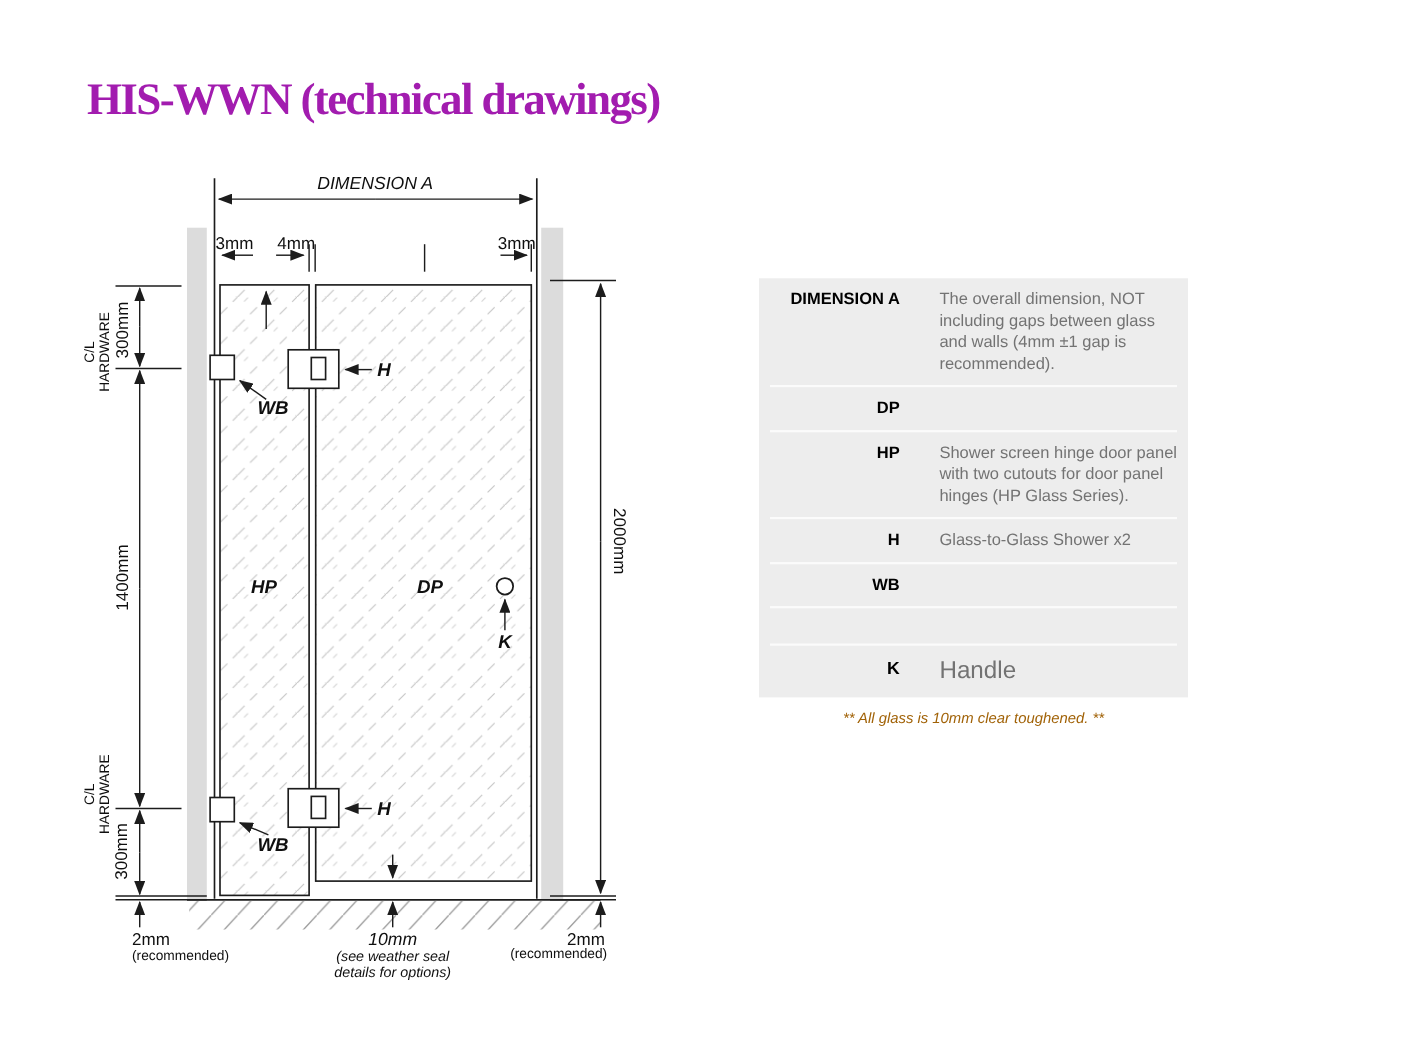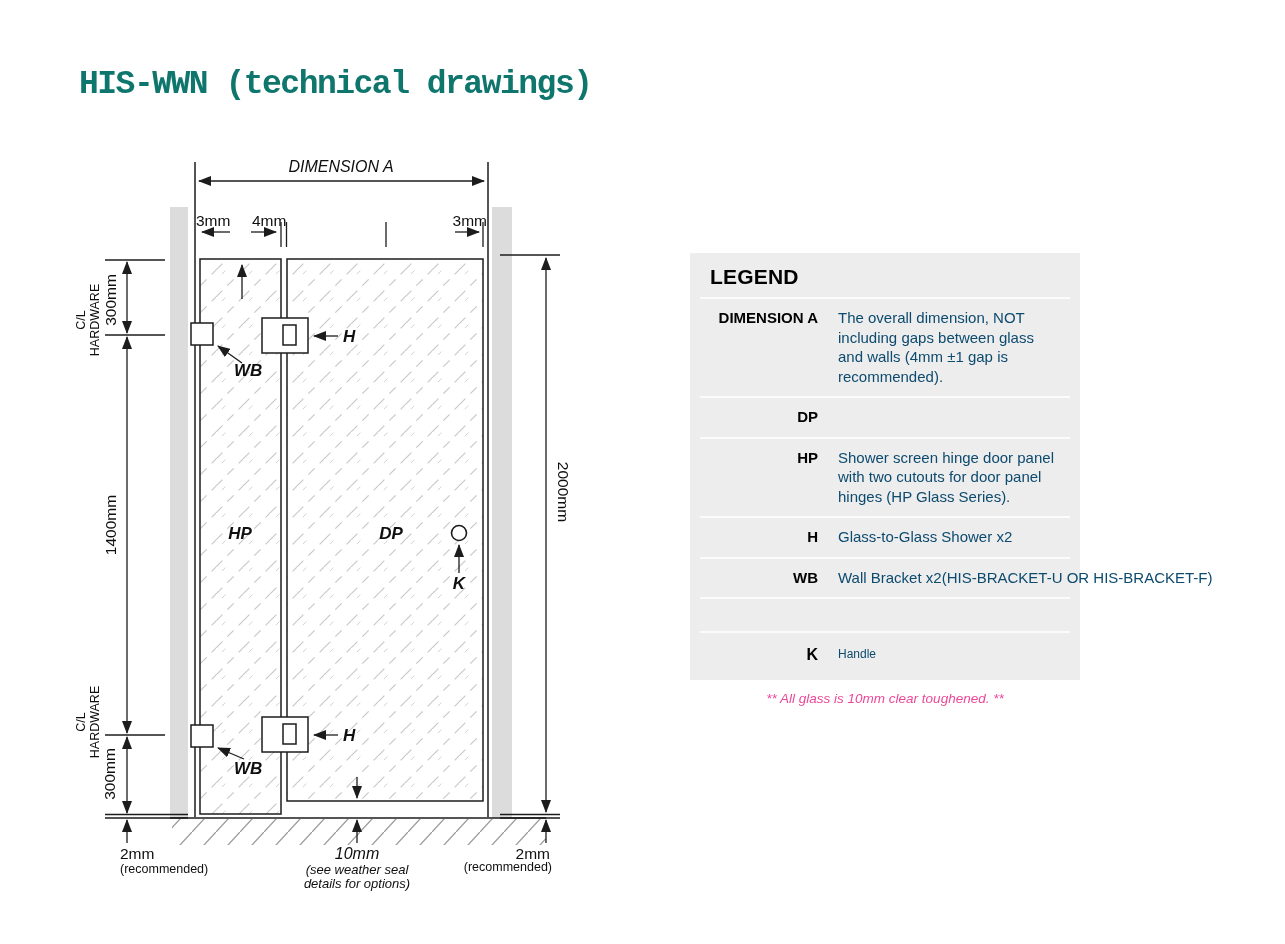--- a/index.html
+++ b/index.html
@@ -2,22 +2,22 @@
 <html><head>
 <meta charset="utf-8">
 <style>
   html,body{margin:0;padding:0;}
   body{
     width:1285px;height:944px;position:relative;background:#ffffff;
     font-family:"Liberation Sans",sans-serif;color:#111;overflow:hidden;
   }
   .page-title{
     position:absolute;left:79px;top:66px;margin:0;
-    font-size:33px;font-weight:700;letter-spacing:-1.5px;color:#0f766e;
-    font-family:Liberation Mono, monospace;
+    font-size:41px;font-weight:700;letter-spacing:-1.5px;color:#a21caf;
+    font-family:Liberation Serif, serif;
   }
   svg.drawing{position:absolute;left:0;top:0;}
   svg .ln{stroke:#1c1c1c;stroke-width:1.5;fill:none;}
   svg .dln{stroke:#1c1c1c;stroke-width:1.3;fill:none;}
   svg text{fill:#0f0f0f;font-family:"Liberation Sans",sans-serif;}
   svg .t{font-size:15.5px;}
   svg .ti{font-size:16px;font-style:italic;}
   svg .tb{font-size:17px;font-style:italic;font-weight:700;}
   svg .ts{font-size:12.5px;}
   svg .tsi{font-size:13px;font-style:italic;}
@@ -31,29 +31,29 @@
   }
   .legend-row{
     display:grid;grid-template-columns:118px 1fr;column-gap:20px;
     padding:9px 0 10px 0;
   }
   .legend-row + .legend-row{border-top:2px solid #fbfbfb;}
   .legend-term{
     text-align:right;font-weight:700;font-size:15px;line-height:19.5px;color:#000;
   }
   .legend-desc{
-    font-size:15px;line-height:19.5px;white-space:pre-line;color:#0c4a6e;
+    font-size:15px;line-height:19.5px;white-space:pre-line;color:#737373;margin-left:16px;
   }
   .legend-row.row-empty{min-height:13px;}
   .legend-row.row-k{padding:12px 0 15px 0;}
   .legend-row.row-k .legend-term{font-size:16px;}
-  .legend-row.row-k .legend-desc{font-size:12px;}
+  .legend-row.row-k .legend-desc{font-size:22px;}
   .legend-desc.nowrap{white-space:pre;overflow:visible;}
   .legend-footnote{
-    margin-top:11px;text-align:center;font-size:13.5px;font-style:italic;color:#ec4899;
+    margin-top:11px;text-align:center;font-size:13.5px;font-style:italic;color:#a16207;
   }
 </style>
 </head>
 <body>
 
 <h1 class="page-title">HIS-WWN (technical drawings)</h1>
 
 <svg class="drawing" width="660" height="944" viewBox="0 0 660 944" xmlns="http://www.w3.org/2000/svg">
   <defs>
     <marker id="ah" markerUnits="userSpaceOnUse" markerWidth="13" markerHeight="10" refX="12" refY="5" orient="auto">
@@ -196,21 +196,20 @@
     <text class="tsi" x="357" y="874" text-anchor="middle">(see weather seal</text>
     <text class="tsi" x="357" y="888" text-anchor="middle">details for options)</text>
 
     <text class="t" x="550" y="859" text-anchor="end">2mm</text>
     <text class="ts" x="552" y="871" text-anchor="end">(recommended)</text>
   </g>
 </svg>
 
 <div class="legend-wrap">
   <div class="legend-box">
-    <div class="legend-header">LEGEND</div>
 
     <div class="legend-row">
       <div class="legend-term">DIMENSION A</div>
       <div class="legend-desc">The overall dimension, NOT
 including gaps between glass
 and walls (4mm ±1 gap is
 recommended).</div>
     </div>
     <div class="legend-row">
       <div class="legend-term">DP</div>
@@ -220,21 +219,20 @@
       <div class="legend-desc">Shower screen hinge door panel
 with two cutouts for door panel
 hinges (HP Glass Series).</div>
     </div>
     <div class="legend-row">
       <div class="legend-term">H</div>
       <div class="legend-desc">Glass-to-Glass Shower x2</div>
     </div>
     <div class="legend-row">
       <div class="legend-term">WB</div>
-      <div class="legend-desc nowrap">Wall Bracket x2(HIS-BRACKET-U OR HIS-BRACKET-F)</div>
     </div>
     <div class="legend-row row-empty">
       <div class="legend-term"></div>
       <div class="legend-desc"></div>
     </div>
     <div class="legend-row row-k">
       <div class="legend-term">K</div>
       <div class="legend-desc">Handle</div>
     </div>
   </div>

